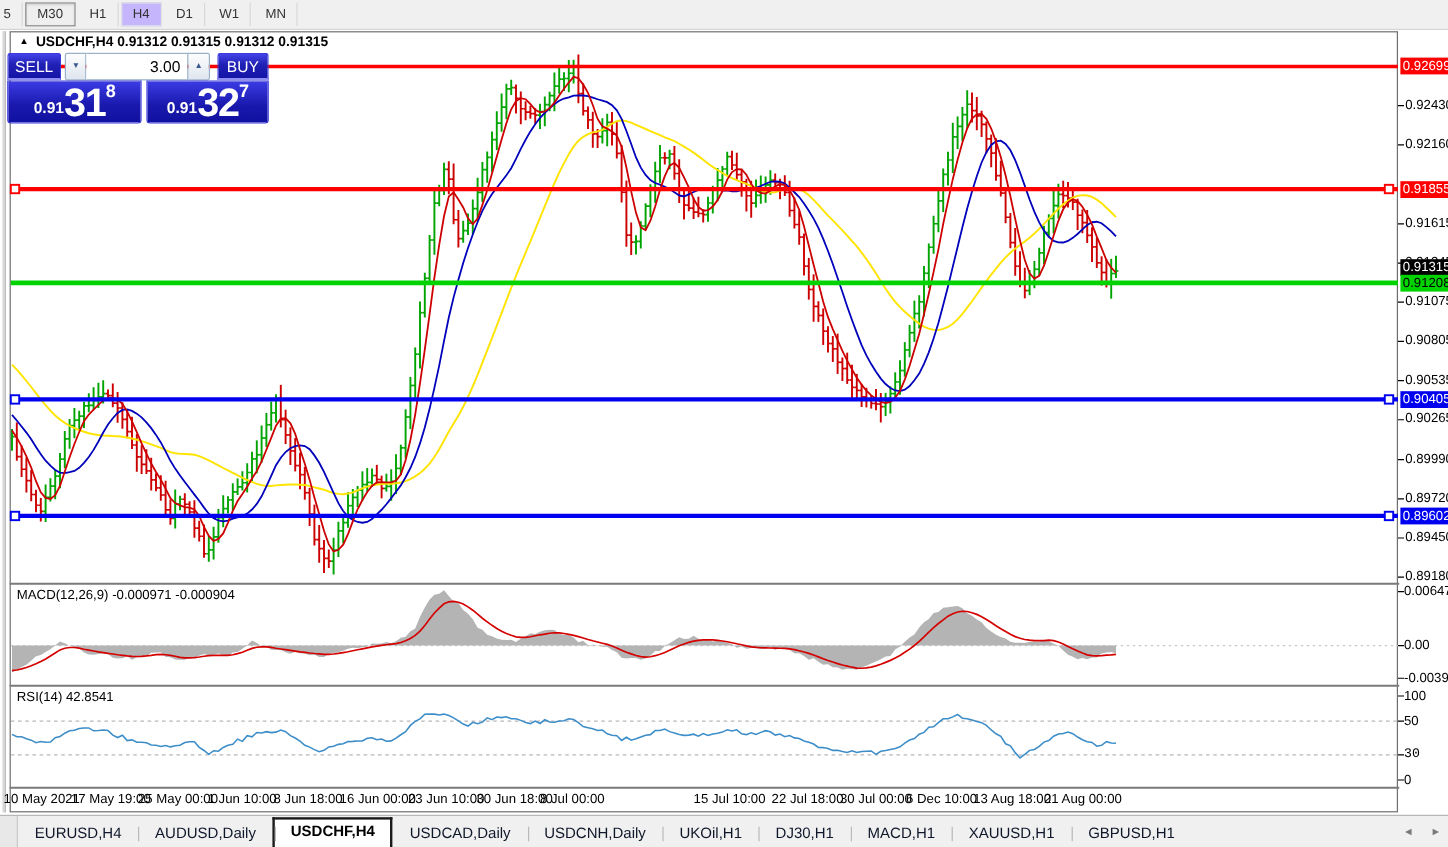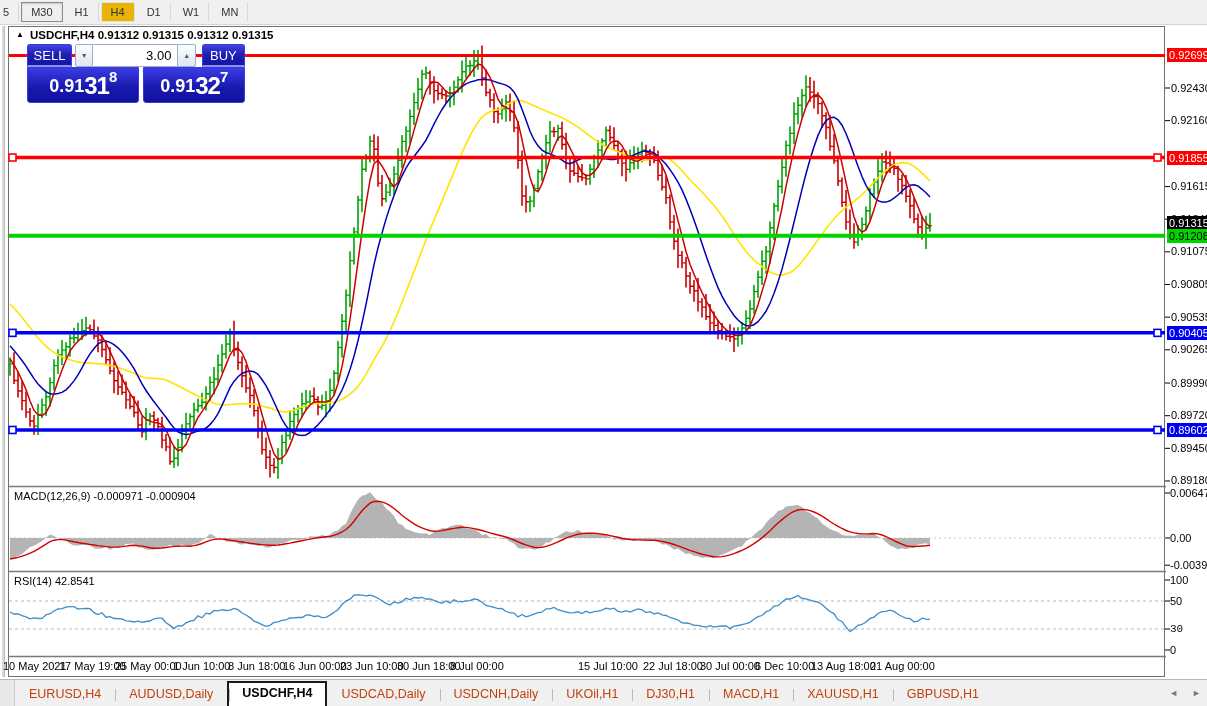--- a/index.html
+++ b/index.html
@@ -6,75 +6,75 @@
   body{width:1207px;height:706px;position:relative;overflow:hidden;background:#ffffff;
        font-family:"Liberation Sans",sans-serif;-webkit-font-smoothing:antialiased}
 
   
   .toolbar{position:absolute;left:0;top:0;width:1207px;height:24px;background:#f0f0f0;
            border-bottom:1px solid #d4d4d4;display:flex;align-items:center;z-index:30}
   .tf-btn{font-size:11px;color:#333;height:18px;line-height:18px;padding:0 9px;margin:0 1px;
           border:1px solid transparent;border-radius:2px;cursor:default;white-space:nowrap}
   .tf-btn.sep{border-right:1px solid #d8d8d8;border-radius:0}
   .tf-btn.pressed{border:1px solid #8a8a8a;background:#efefef;box-shadow:inset 0 1px 2px rgba(0,0,0,.15)}
-  .tf-btn.hot{background:#eab308;border:1px solid #e2e2e2}
+  .tf-btn.hot{background:#c4b5fd;border:1px solid #e2e2e2}
   .tf-btn.clipped{margin-left:-7px}
 
   
   .chart-win{position:absolute;left:8px;top:26px;width:1157px;height:651px;background:#fff;
              border:1px solid #6f6f6f;box-sizing:border-box;z-index:1}
   .app-left-groove{position:absolute;left:2px;top:26px;width:2px;height:651px;background:#d9d9d9;border-right:1px solid #bdbdbd}
 
   #gfx{position:absolute;left:0;top:0;z-index:5;pointer-events:none}
 
   
   .ohlc-title{position:absolute;left:16px;top:29px;z-index:20;font-size:11.5px;font-weight:bold;color:#000;
               display:flex;align-items:center;gap:6px;white-space:nowrap}
   .ohlc-title .tri{font-size:8px;line-height:8px;color:#000}
 
   
-  .trade-panel{position:absolute;left:27px;top:44px;z-index:25;width:218px}
+  .trade-panel{position:absolute;left:6px;top:44px;z-index:25;width:218px}
   .tp-row1{display:flex;align-items:stretch;height:23px}
   .btn-blue{background:linear-gradient(#4343e8,#2020b4 45%,#1414a6);color:#fff;border:1px solid #3a3ad8;
             border-radius:3px;font-size:13px;display:flex;align-items:center;justify-content:center;cursor:pointer}
   .sell-btn{width:47px;border-bottom:2px solid #8f8ff2;border-radius:3px 3px 0 0}
   .buy-btn{width:45px;margin-left:3px;border-bottom:2px solid #8f8ff2;border-radius:3px 3px 0 0}
   .spin-btn{width:18px;background:linear-gradient(#fdfdfd,#dfe6f0);border:1px solid #9ab0c8;color:#3a5a8c;
             font-size:7px;display:flex;align-items:center;justify-content:center;cursor:pointer}
   .spin-btn.dn{margin-left:3px;border-radius:2px 0 0 2px}
   .spin-btn.up{border-radius:0 2px 2px 0;margin-right:3px}
   .vol-input{width:72px;border:1px solid #9ab0c8;border-left:none;border-right:none;font-size:13px;
              text-align:right;padding:0 6px;color:#000;font-family:"Liberation Sans",sans-serif}
   .tp-row2{display:flex;margin-top:0px;height:36px}
   .quote-box{background:linear-gradient(#3b3be4,#1818ac 60%,#1111a0);color:#fff;border:1px solid #3a3ad8;
              border-radius:0 0 3px 3px;display:flex;align-items:flex-end;justify-content:center;cursor:pointer;
              padding-bottom:1px}
   .quote-sell{width:111px}
   .quote-buy{width:100px;margin-left:4px}
-  .q-prefix{font-size:18px;font-weight:bold;margin-bottom:4px}
-  .q-big{font-size:24px;font-weight:bold;line-height:30px;letter-spacing:-1px}
+  .q-prefix{font-size:13px;font-weight:bold;margin-bottom:4px}
+  .q-big{font-size:33px;font-weight:bold;line-height:30px;letter-spacing:-1px}
   .q-sup{font-size:15px;font-weight:bold;align-self:flex-start;margin-top:0px}
 
   
   .ind-label{position:absolute;z-index:20;font-size:11px;color:#000;white-space:nowrap}
 
   
   .pscale-label{position:absolute;left:1171px;z-index:10;font-size:11px;color:#000;white-space:nowrap}
   .badge{position:absolute;left:1167px;z-index:15;width:40px;height:14px;line-height:14px;
          font-size:11px;padding-left:2px;white-space:nowrap}
   .iscale-label{position:absolute;left:1170px;z-index:10;font-size:11px;color:#000;white-space:nowrap}
 
   
   .date-label{position:absolute;top:660px;z-index:10;font-size:11px;color:#000;white-space:nowrap}
 
   
   .tabbar{position:absolute;left:0;top:679px;width:1207px;height:27px;background:#f0f0f0;
           border-top:1px solid #b7b7b7;display:flex;align-items:flex-end;z-index:30}
   .tab-notch{width:14px;height:100%;border-right:1px solid #c9c9c9;background:#e8e8e8}
-  .tab{font-size:12.5px;color:#c2410c;padding:4px 14px 6px 14px;cursor:pointer;white-space:nowrap;position:relative}
+  .tab{font-size:12.5px;color:#0f172a;padding:4px 14px 6px 14px;cursor:pointer;white-space:nowrap;position:relative}
   .tab + .tab::before{content:"";position:absolute;left:0;top:6px;bottom:6px;width:1px;background:#b9b9b9}
   .tab.active{background:#fff;color:#000;font-weight:bold;border:2px solid #1a1a1a;border-bottom:none;
               margin-bottom:0;padding:3px 13px 7px 13px;z-index:2}
   .tab.active + .tab::before{display:none}
   .tab-arrows{position:absolute;right:6px;top:8px;display:flex;gap:14px;color:#7a7a7a;font-size:9px}
   .tab-arrow{cursor:pointer}
 </style>
 </head>
 <body>
 

